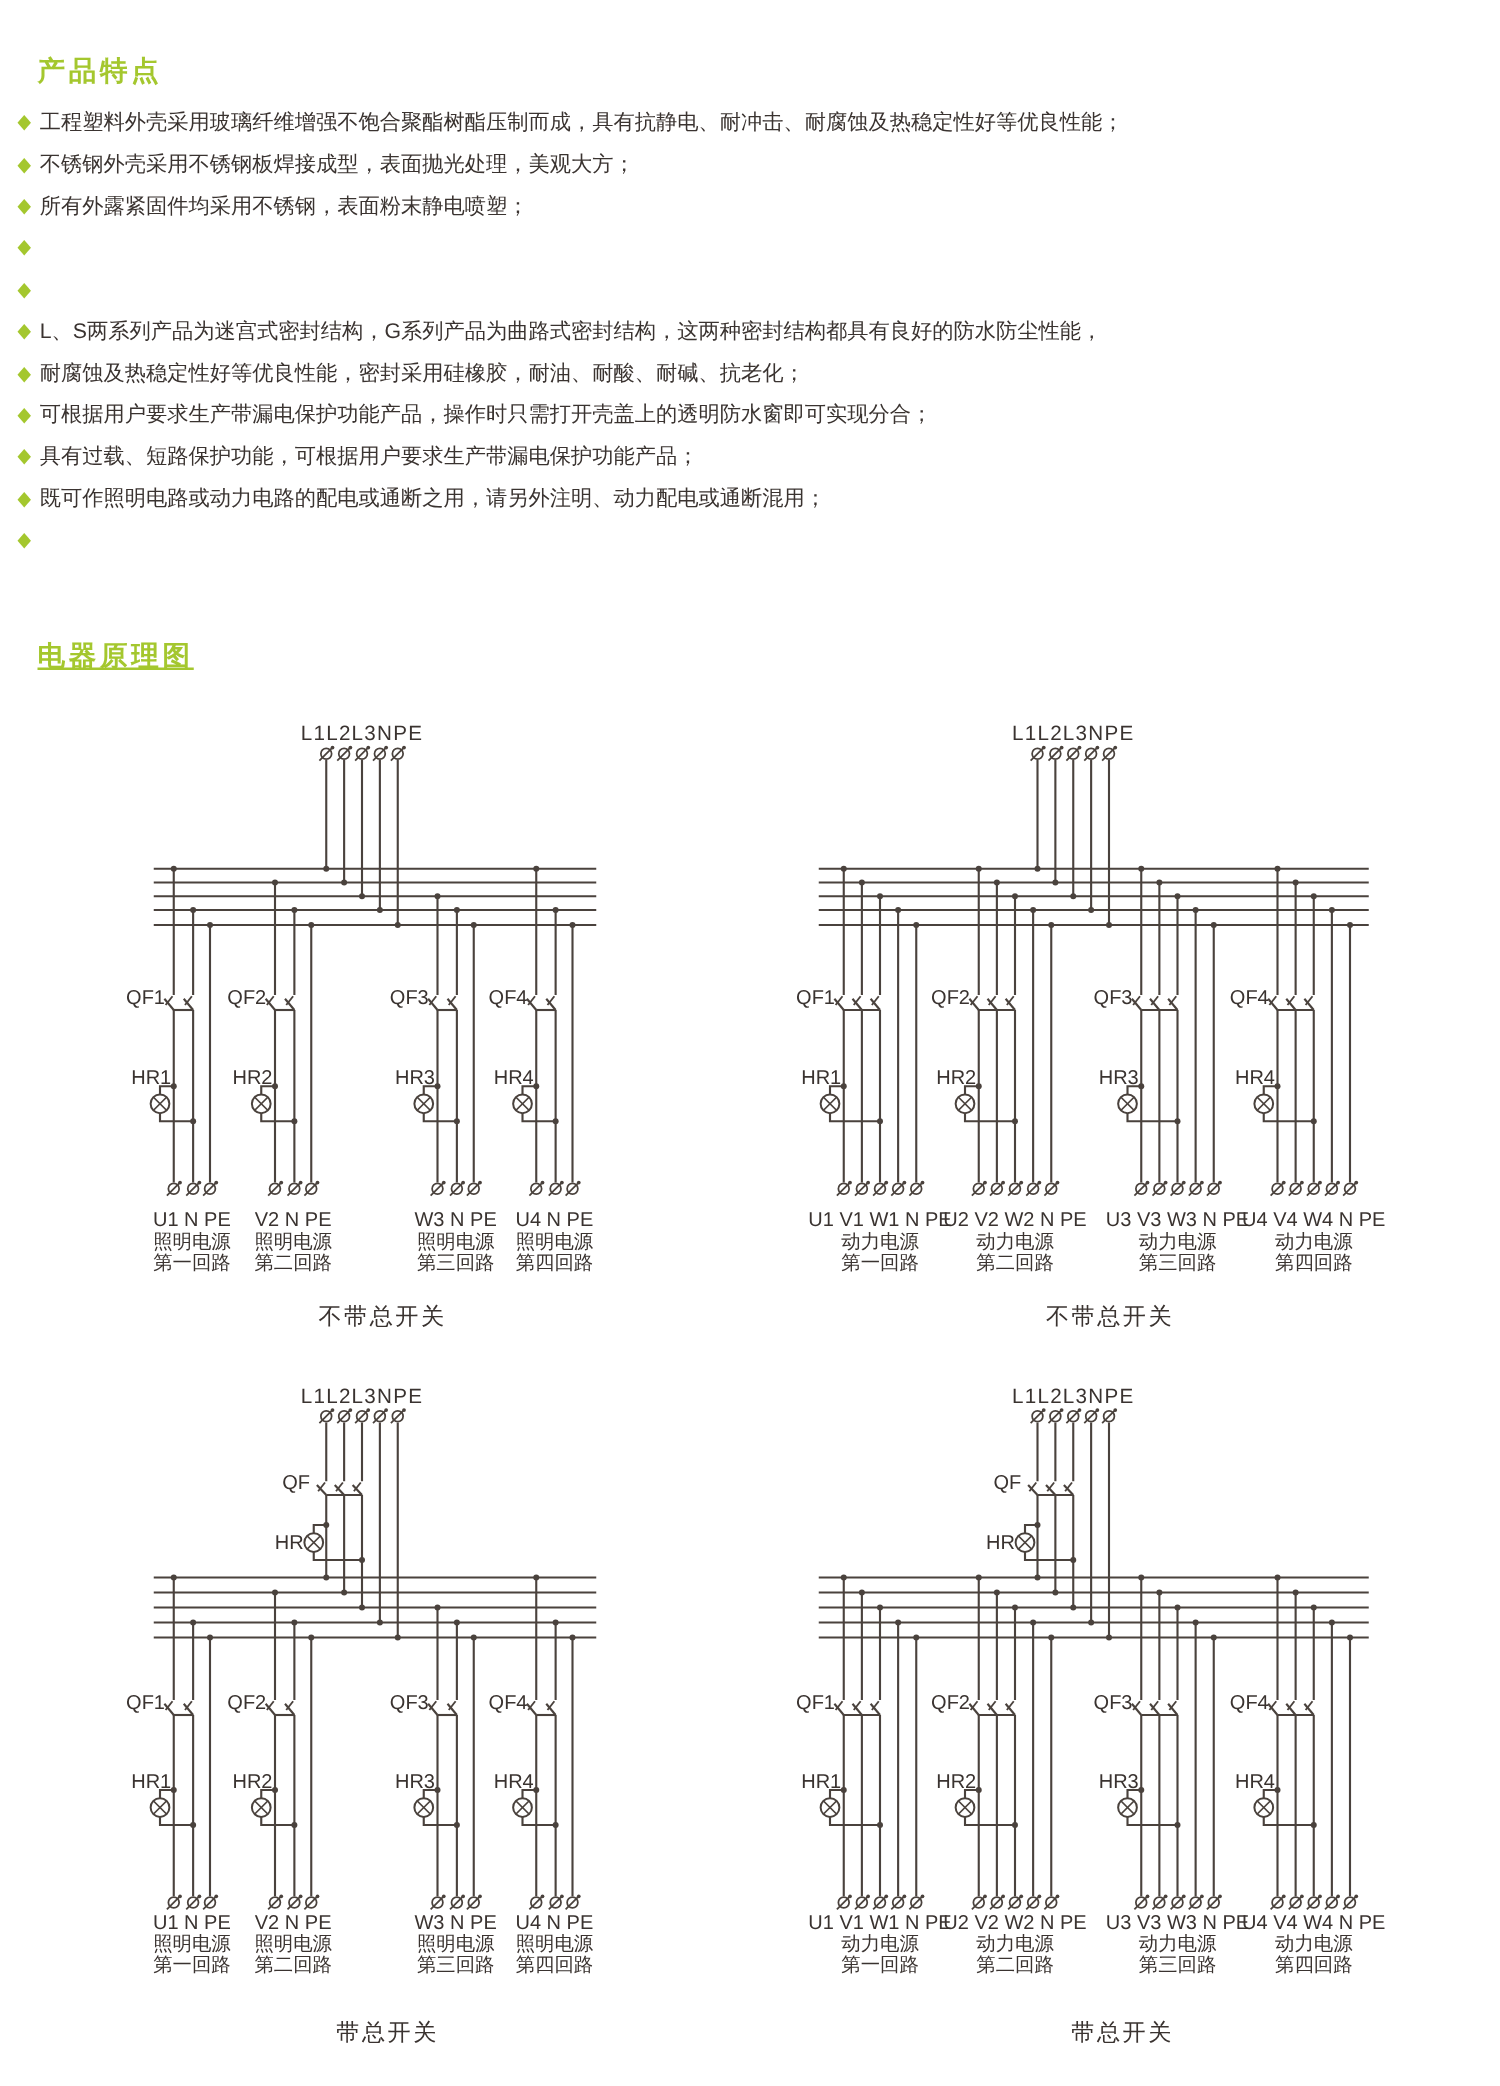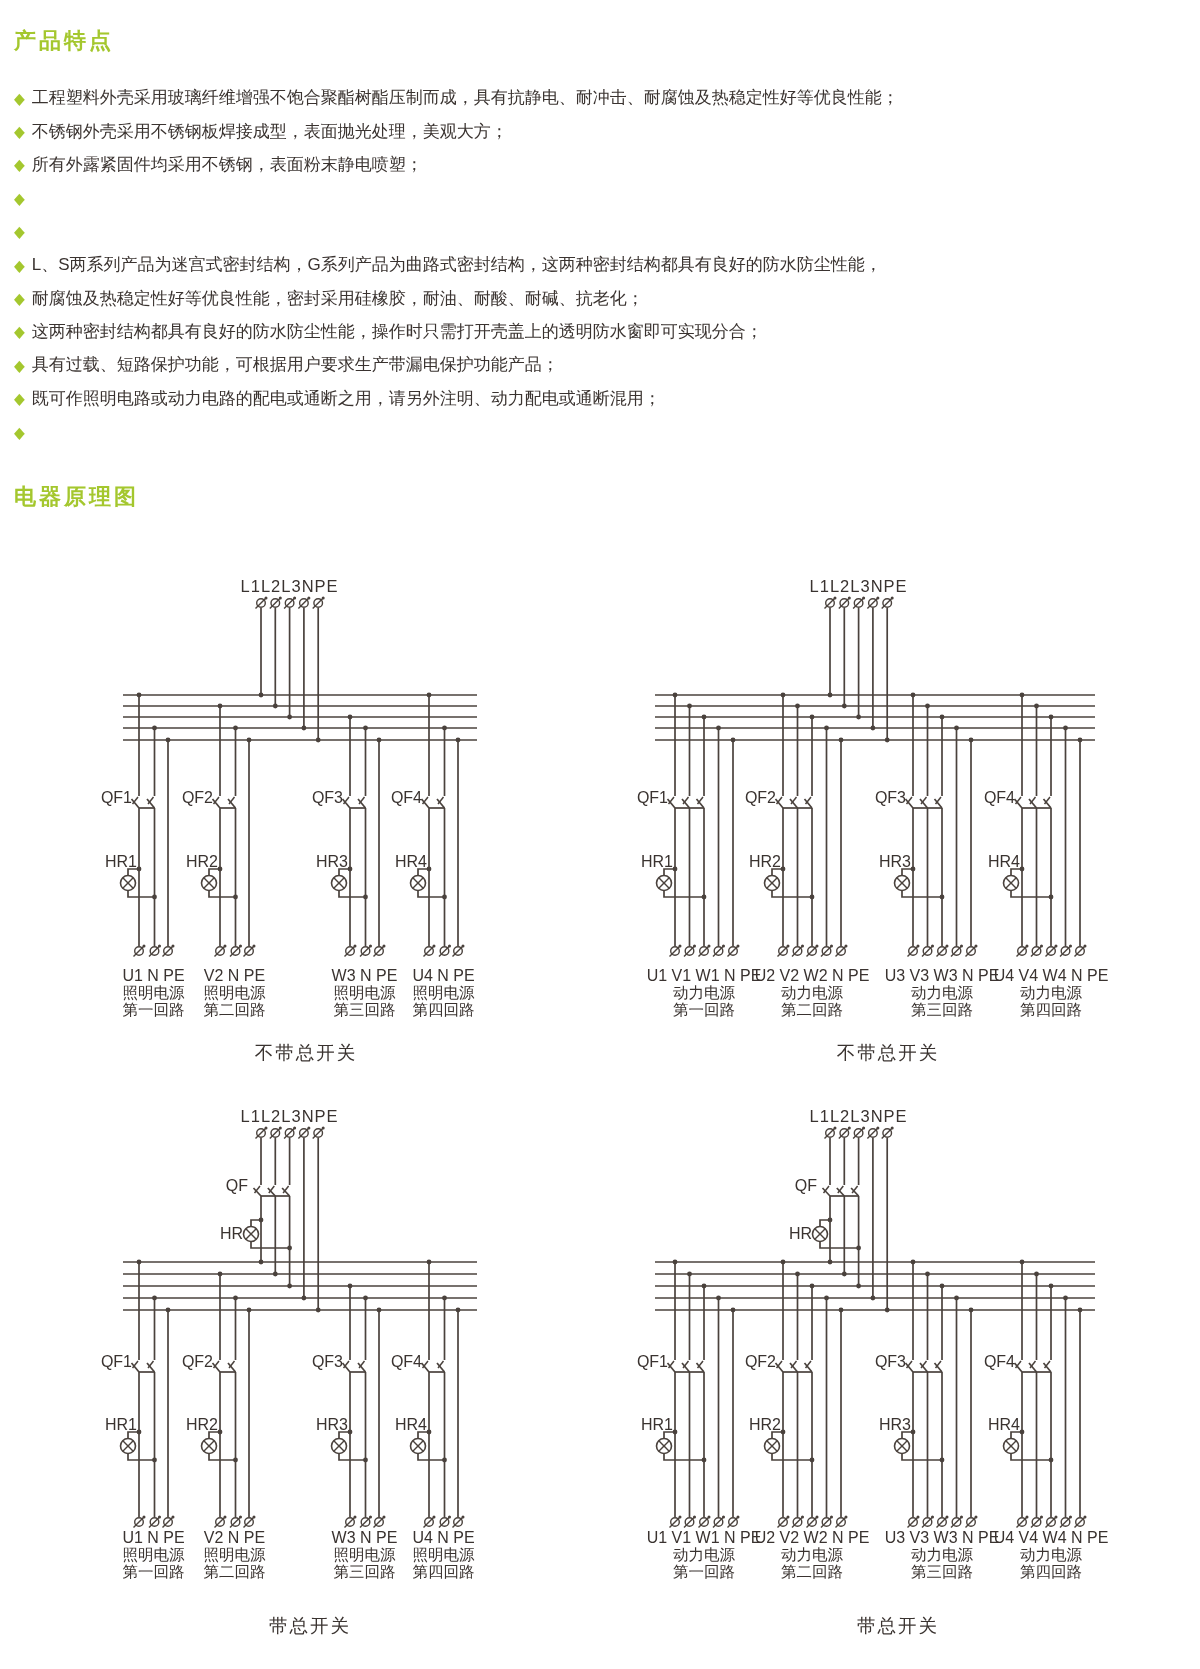--- a/index.html
+++ b/index.html
@@ -1,25 +1,25 @@
 <!DOCTYPE html>
 <html style="--accent: #a4c72e; --text: #3a3330;"><head>
 <meta charset="utf-8">
 <style>
   html,body{margin:0;padding:0;background:#ffffff;}
   .page{
     position:relative;width:1200px;height:1669px;background:#fff;
     font-family:"Liberation Sans","DejaVu Sans",sans-serif;overflow:hidden;
   }
   .sec-title{
-    position:absolute;left:14px;margin:0;
+    position:absolute;left:14px;margin:16px;
     font-size:22px;font-weight:bold;letter-spacing:3px;color:var(--accent,#a4c72e);
   }
   #features-title{top:26px;}
-  #schem-title{top:482px;}
+  #schem-title{top:494px;text-decoration:underline;}
   .features{position:absolute;left:14px;top:81px;width:1180px;}
   .feature-item{
     display:flex;align-items:center;height:33.4px;
     font-size:17px;color:var(--text,#3a3534);white-space:nowrap;
   }
   .diamond{
     color:var(--accent,#a4c72e);font-size:14px;margin-right:7px;flex:0 0 auto;
     transform:scaleY(1.15);
   }
   .schem-svg{position:absolute;left:0;top:540px;}
@@ -53,21 +53,21 @@
       <div class="feature-item">
         <span class="diamond">◆</span>
         <span>L、S两系列产品为迷宫式密封结构，G系列产品为曲路式密封结构，这两种密封结构都具有良好的防水防尘性能，</span>
       </div>
       <div class="feature-item">
         <span class="diamond">◆</span>
         <span>耐腐蚀及热稳定性好等优良性能，密封采用硅橡胶，耐油、耐酸、耐碱、抗老化；</span>
       </div>
       <div class="feature-item">
         <span class="diamond">◆</span>
-        <span>这两种密封结构都具有良好的防水防尘性能，操作时只需打开壳盖上的透明防水窗即可实现分合；</span>
+        <span>可根据用户要求生产带漏电保护功能产品，操作时只需打开壳盖上的透明防水窗即可实现分合；</span>
       </div>
       <div class="feature-item">
         <span class="diamond">◆</span>
         <span>具有过载、短路保护功能，可根据用户要求生产带漏电保护功能产品；</span>
       </div>
       <div class="feature-item">
         <span class="diamond">◆</span>
         <span>既可作照明电路或动力电路的配电或通断之用，请另外注明、动力配电或通断混用；</span>
       </div>
       <div class="feature-item">

